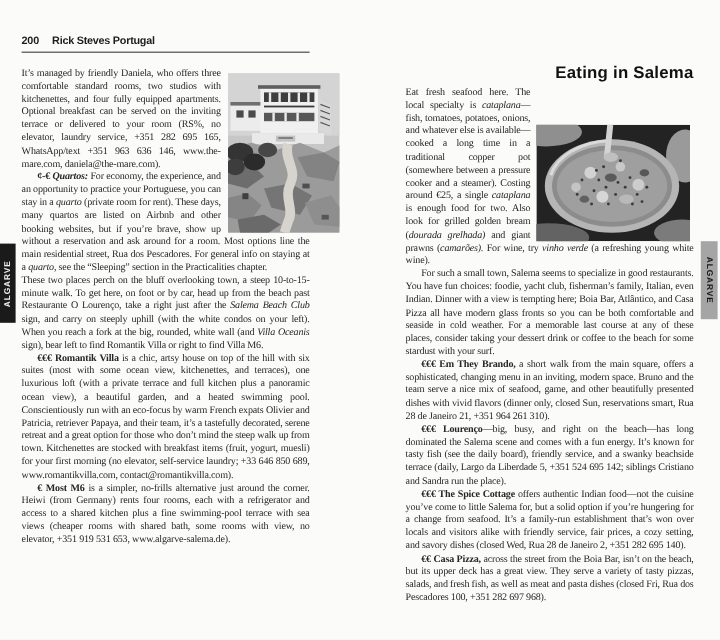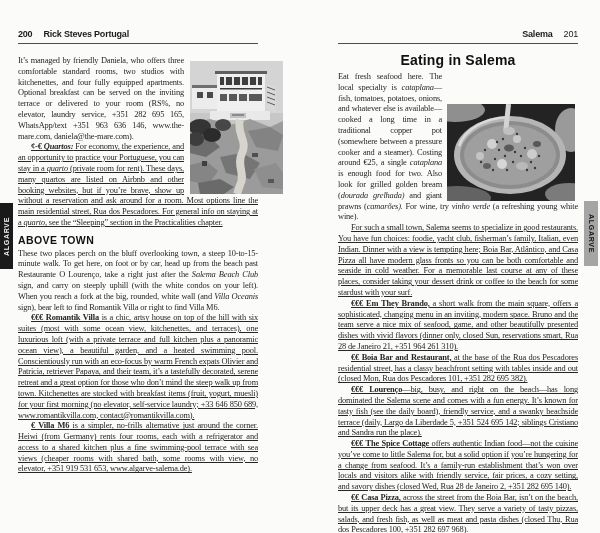--- a/index.html
+++ b/index.html
@@ -10,32 +10,32 @@
   .page.right{left:300px;}
 
   .running-header{position:absolute;top:13px;height:14px;border-bottom:1px solid #4d4d4d;
     font-family:"Liberation Sans",sans-serif;font-size:9px;font-weight:bold;color:#1c1c1c;
     letter-spacing:-0.2px;}
   .left-h{left:18px;width:240px;text-align:left;}
   .right-h{left:38px;width:240px;text-align:right;}
   .left-h .pnum{margin-right:11px;font-weight:600;}
   .right-h .pnum{margin-left:11px;font-weight:500;}
 
-  .page-heading{position:absolute;top:36px;left:38px;width:240px;margin:0;text-align:center;
+  .page-heading{position:absolute;top:36px;left:38px;width:240px;margin:0;text-align:right;
     font-family:"Liberation Sans",sans-serif;font-size:14px;font-weight:bold;color:#111;
     letter-spacing:0.2px;}
 
   .body-col{position:absolute;width:240px;text-align:justify;
     font-family:"Liberation Serif",serif;font-size:8.4px;line-height:10.8px;
     color:#262626;letter-spacing:-0.15px;}
   .body-left{left:18px;top:40px;}
   .body-right{left:38px;top:56px;}
 
   .para{margin:0;}
-  .para.indent{text-indent:13px;text-decoration:underline;}
+  .para.indent{text-indent:13px;}
   .b{font-weight:bold;}
   .i{font-style:italic;}
   .section-heading{font-family:"Liberation Sans",sans-serif;font-size:10.5px;font-weight:bold;
     color:#111;letter-spacing:0.4px;margin:6px 0 3px;text-align:left;}
 
   .float-spacer{float:right;}
   .fs-left{width:74px;height:138px;}
   .fs-right{width:136px;height:97px;margin-top:32px;}
 
   figure.photo{position:absolute;margin:0;padding:0;}
@@ -58,24 +58,23 @@
   <div class="page left">
     <div class="running-header left-h">
       <span class="pnum">200</span><span class="ptitle">Rick Steves Portugal</span>
     </div>
 
     <div class="body-col body-left">
       <div class="float-spacer fs-left"></div>
       <div>
           <p class="para"><span>It’s managed by friendly Daniela, who offers three comfortable standard rooms, two studios with kitchenettes, and four fully equipped apartments. Optional breakfast can be served on the inviting terrace or delivered to your room (RS%, no elevator, laundry service, +351 282 695 165, WhatsApp/text +351 963 636 146, www.the-mare.com, daniela@the-mare.com).</span></p>
           <p class="para indent"><span class="b">¢-€ </span><span class="b i">Quartos:</span><span> For economy, the experience, and an opportunity to practice your Portuguese, you can stay in a </span><span class="i">quarto</span><span> (private room for rent). These days, many quartos are listed on Airbnb and other booking websites, but if you’re brave, show up without a reservation and ask around for a room. Most options line the main residential street, Rua dos Pescadores. For general info on staying at a </span><span class="i">quarto,</span><span> see the “Sleeping” section in the Practicalities chapter.</span></p>
-          <div class="section-heading">ABOVE TOWN</div>
           <p class="para"><span>These two places perch on the bluff overlooking town, a steep 10-to-15-minute walk. To get here, on foot or by car, head up from the beach past Restaurante O Lourenço, take a right just after the </span><span class="i">Salema Beach Club</span><span> sign, and carry on steeply uphill (with the white condos on your left). When you reach a fork at the big, rounded, white wall (and </span><span class="i">Villa Oceanis</span><span> sign), bear left to find Romantik Villa or right to find Villa M6.</span></p>
           <p class="para indent"><span class="b">€€€ Romantik Villa</span><span> is a chic, artsy house on top of the hill with six suites (most with some ocean view, kitchenettes, and terraces), one luxurious loft (with a private terrace and full kitchen plus a panoramic ocean view), a beautiful garden, and a heated swimming pool. Conscientiously run with an eco-focus by warm French expats Olivier and Patricia, retriever Papaya, and their team, it’s a tastefully decorated, serene retreat and a great option for those who don’t mind the steep walk up from town. Kitchenettes are stocked with breakfast items (fruit, yogurt, muesli) for your first morning (no elevator, self-service laundry; +33 646 850 689, www.romantikvilla.com, contact@romantikvilla.com).</span></p>
-          <p class="para indent"><span class="b">€ Villa M6</span><span> is a simpler, no-frills alternative just around the corner. Heiwi (from Germany) rents four rooms, each with a refrigerator and access to a shared kitchen plus a fine swimming-pool terrace with sea views (cheaper rooms with shared bath, some rooms with view, no elevator, +351 919 531 653, www.algarve-salema.de).</span></p>
+          <p class="para indent"><span class="b">€ Most M6</span><span> is a simpler, no-frills alternative just around the corner. Heiwi (from Germany) rents four rooms, each with a refrigerator and access to a shared kitchen plus a fine swimming-pool terrace with sea views (cheaper rooms with shared bath, some rooms with view, no elevator, +351 919 531 653, www.algarve-salema.de).</span></p>
         </div>
     </div>
 
     <figure class="photo villa" aria-label="black-and-white photo of a white villa with balconies perched on a rocky bluff above a winding path">
       <svg viewBox="0 0 93 133" preserveAspectRatio="none">
         <rect width="93" height="133" fill="#c7c7c7"></rect>
         <rect width="93" height="52" fill="#d4d4d4"></rect>
         <rect x="2" y="26" width="26" height="22" fill="#ececec"></rect>
         <rect x="2" y="24" width="27" height="3" fill="#6f6f6f"></rect>
         <rect x="7" y="31" width="6" height="6" fill="#4a4a4a"></rect>
@@ -115,36 +114,32 @@
         <rect x="78" y="118" width="6" height="4" fill="#565656"></rect>
       </svg>
     </figure>
 
     <div class="tab tab-left">
       <span>ALGARVE</span>
     </div>
   </div>
 
   <div class="page right">
-    <div class="running-header right-h">
-      <span class="ptitle">Salema</span><span class="pnum">201</span>
-    </div>
 
     <h1 class="page-heading">Eating in Salema</h1>
 
     <div class="body-col body-right">
       <div class="float-spacer fs-right"></div>
       <div>
           <p class="para"><span>Eat fresh seafood here. The local specialty is </span><span class="i">cataplana</span><span>—fish, tomatoes, potatoes, onions, and whatever else is available—cooked a long time in a traditional copper pot (somewhere between a pressure cooker and a steamer). Costing around €25, a single </span><span class="i">cataplana</span><span> is enough food for two. Also look for grilled golden bream (</span><span class="i">dourada grelhada)</span><span> and giant prawns (</span><span class="i">camarões).</span><span> For wine, try </span><span class="i">vinho verde</span><span> (a refreshing young white wine).</span></p>
           <p class="para indent"><span>For such a small town, Salema seems to specialize in good restaurants. You have fun choices: foodie, yacht club, fisherman’s family, Italian, even Indian. Dinner with a view is tempting here; Boia Bar, Atlântico, and Casa Pizza all have modern glass fronts so you can be both comfortable and seaside in cold weather. For a memorable last course at any of these places, consider taking your dessert drink or coffee to the beach for some stardust with your surf.</span></p>
           <p class="para indent"><span class="b">€€€ Em They Brando,</span><span> a short walk from the main square, offers a sophisticated, changing menu in an inviting, modern space. Bruno and the team serve a nice mix of seafood, game, and other beautifully presented dishes with vivid flavors (dinner only, closed Sun, reservations smart, Rua 28 de Janeiro 21, +351 964 261 310).</span></p>
-          <p class="para indent"><span class="b">€€ Boia Bar and Restaurant,</span><span> at the base of the Rua dos Pescadores residential street, has a classy beachfront setting with tables inside and out (closed Mon, Rua dos Pescadores 101, +351 282 695 382).</span></p>
           <p class="para indent"><span class="b">€€€ Lourenço</span><span>—big, busy, and right on the beach—has long dominated the Salema scene and comes with a fun energy. It’s known for tasty fish (see the daily board), friendly service, and a swanky beachside terrace (daily, Largo da Liberdade 5, +351 524 695 142; siblings Cristiano and Sandra run the place).</span></p>
           <p class="para indent"><span class="b">€€€ The Spice Cottage</span><span> offers authentic Indian food—not the cuisine you’ve come to little Salema for, but a solid option if you’re hungering for a change from seafood. It’s a family-run establishment that’s won over locals and visitors alike with friendly service, fair prices, a cozy setting, and savory dishes (closed Wed, Rua 28 de Janeiro 2, +351 282 695 140).</span></p>
-          <p class="para indent"><span class="b">€€ Casa Pizza,</span><span> across the street from the Boia Bar, isn’t on the beach, but its upper deck has a great view. They serve a variety of tasty pizzas, salads, and fresh fish, as well as meat and pasta dishes (closed Thu, Rua dos Pescadores 100, +351 282 697 968).</span></p>
+          <p class="para indent"><span class="b">€€ Casa Pizza,</span><span> across the street from the Boia Bar, isn’t on the beach, but its upper deck has a great view. They serve a variety of tasty pizzas, salads, and fresh fish, as well as meat and pasta dishes (closed Fri, Rua dos Pescadores 100, +351 282 697 968).</span></p>
         </div>
     </div>
 
     <figure class="photo cataplana" aria-label="black-and-white photo of a cataplana seafood stew in a round copper pan with a serving spoon">
       <svg viewBox="0 0 128 97" preserveAspectRatio="none">
         <rect width="128" height="97" fill="#232323"></rect>
         <ellipse cx="8" cy="6" rx="30" ry="12" fill="#8f8f8f"></ellipse>
         <ellipse cx="124" cy="26" rx="16" ry="22" fill="#9a9a9a"></ellipse>
         <ellipse cx="10" cy="94" rx="34" ry="12" fill="#636363"></ellipse>
         <ellipse cx="122" cy="90" rx="24" ry="11" fill="#7b7b7b"></ellipse>

